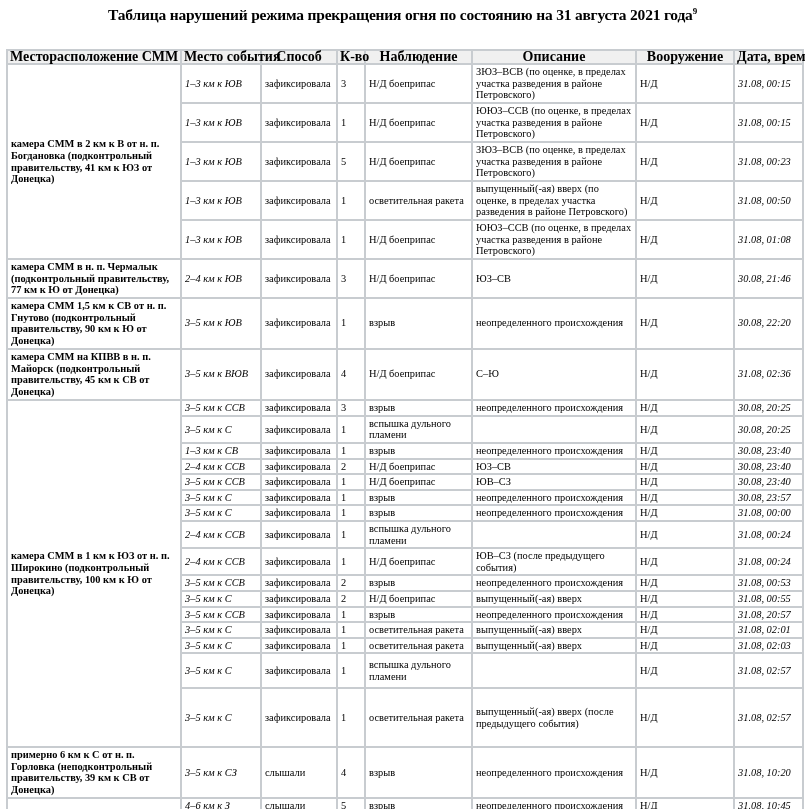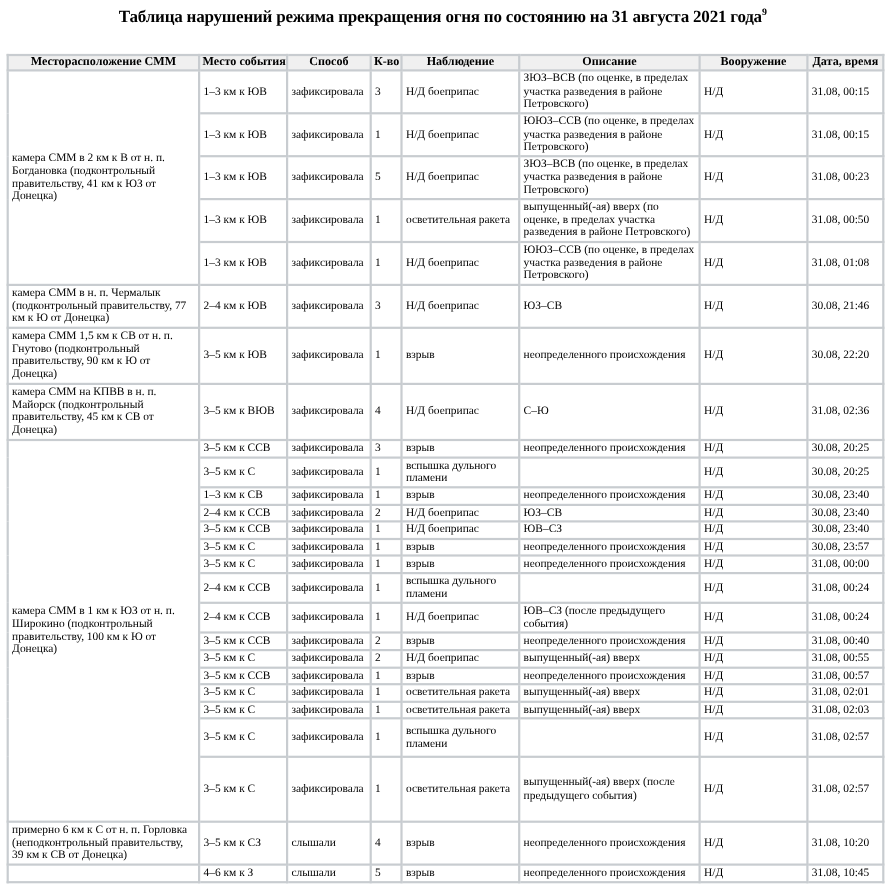--- a/index.html
+++ b/index.html
@@ -1,24 +1,24 @@
 <!DOCTYPE html>
 <html><head>
 <meta charset="utf-8">
 <style>
   html, body { margin: 0; padding: 0; background: #ffffff; }
   body { width: 805px; height: 809px; overflow: hidden; font-family: "Liberation Serif", "DejaVu Serif", serif; color: #000; }
   .title { position: absolute; left: 0; top: 6px; width: 805px; text-align: center; font-weight: bold; font-size: 15.5px; letter-spacing: -0.2px; }
   .title sup { font-size: 9px; font-weight: bold; }
   table.grid { position: absolute; left: 6px; top: 49px; border-collapse: collapse; table-layout: fixed; width: 796px; font-size: 10.4px; line-height: 11.6px; }
   table.grid th, table.grid td { border: 2px solid #c8ccd0; padding: 1px 3px; vertical-align: middle; text-align: left; }
-  table.grid th { background: #f0f0f0; font-weight: bold; text-align: center; font-size: 11px; height: 12px; padding: 0 2px; white-space: nowrap; }
+  table.grid th { background: #f0f0f0; font-weight: bold; text-align: center; font-size: 14px; height: 12px; padding: 0 2px; white-space: nowrap; }
   td.num { text-align: center; }
-  td.loc { vertical-align: middle; }
-  td.nw { white-space: nowrap; }
+  td.loc { vertical-align: middle; font-weight: bold; }
+  td.nw { white-space: nowrap; font-style: italic; }
 </style>
 </head>
 <body>
 
 <div class="title"><span>Таблица нарушений режима прекращения огня по состоянию на 31 августа 2021 года</span><sup>9</sup></div>
 
 <table class="grid">
   <colgroup>
     <col style="width:174px">
       <col style="width:80px">
@@ -200,39 +200,39 @@
         <td>Н/Д</td>
         <td class="nw">31.08, 00:24</td>
       </tr>
       <tr style="height: 13px;">
         <td class="nw">3–5 км к ССВ</td>
         <td>зафиксировала</td>
         <td class="num">2</td>
         <td>взрыв</td>
         <td>неопределенного происхождения</td>
         <td>Н/Д</td>
-        <td class="nw">31.08, 00:40</td>
+        <td class="nw">31.08, 00:53</td>
       </tr>
       <tr style="height: 13px;">
         <td class="nw">3–5 км к С</td>
         <td>зафиксировала</td>
         <td class="num">2</td>
         <td>Н/Д боеприпас</td>
         <td>выпущенный(-ая) вверх</td>
         <td>Н/Д</td>
         <td class="nw">31.08, 00:55</td>
       </tr>
       <tr style="height: 13px;">
         <td class="nw">3–5 км к ССВ</td>
         <td>зафиксировала</td>
         <td class="num">1</td>
         <td>взрыв</td>
         <td>неопределенного происхождения</td>
         <td>Н/Д</td>
-        <td class="nw">31.08, 00:57</td>
+        <td class="nw">31.08, 20:57</td>
       </tr>
       <tr style="height: 13px;">
         <td class="nw">3–5 км к С</td>
         <td>зафиксировала</td>
         <td class="num">1</td>
         <td>осветительная ракета</td>
         <td>выпущенный(-ая) вверх</td>
         <td>Н/Д</td>
         <td class="nw">31.08, 02:01</td>
       </tr>

